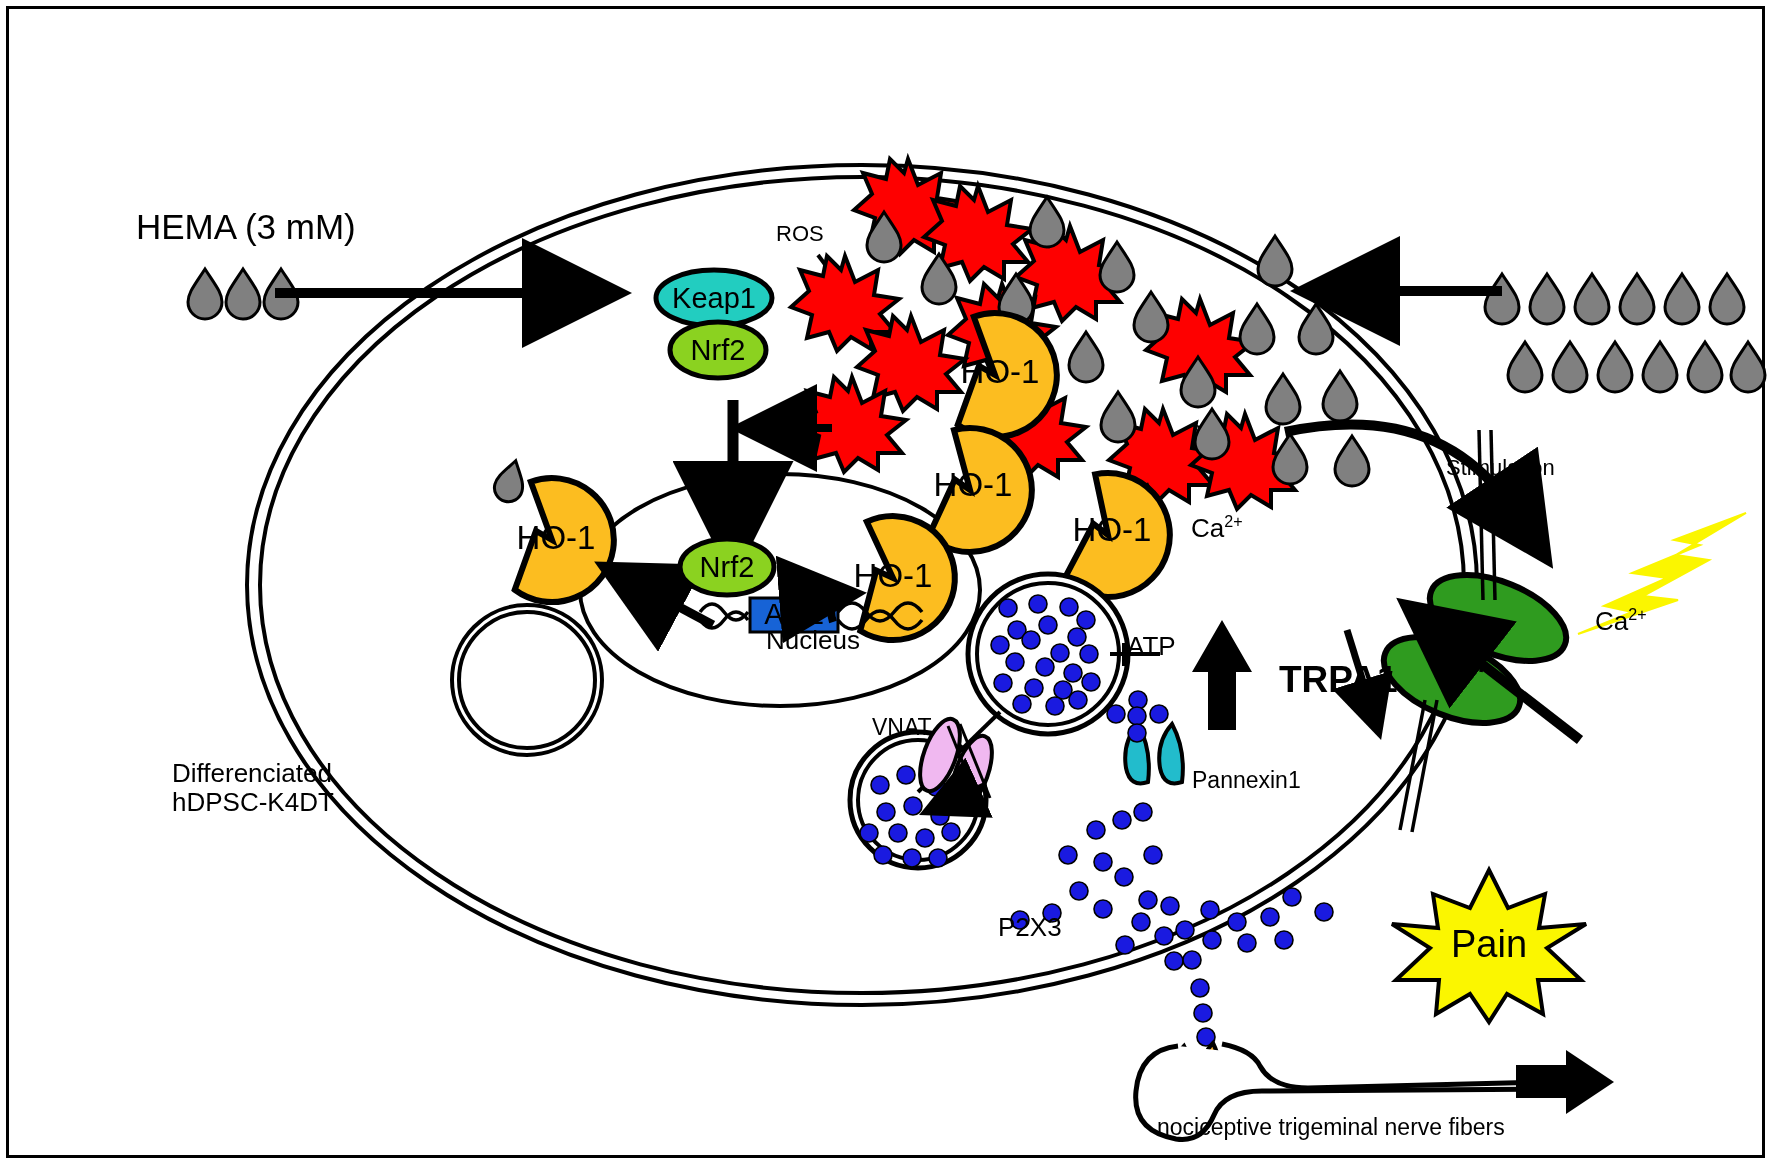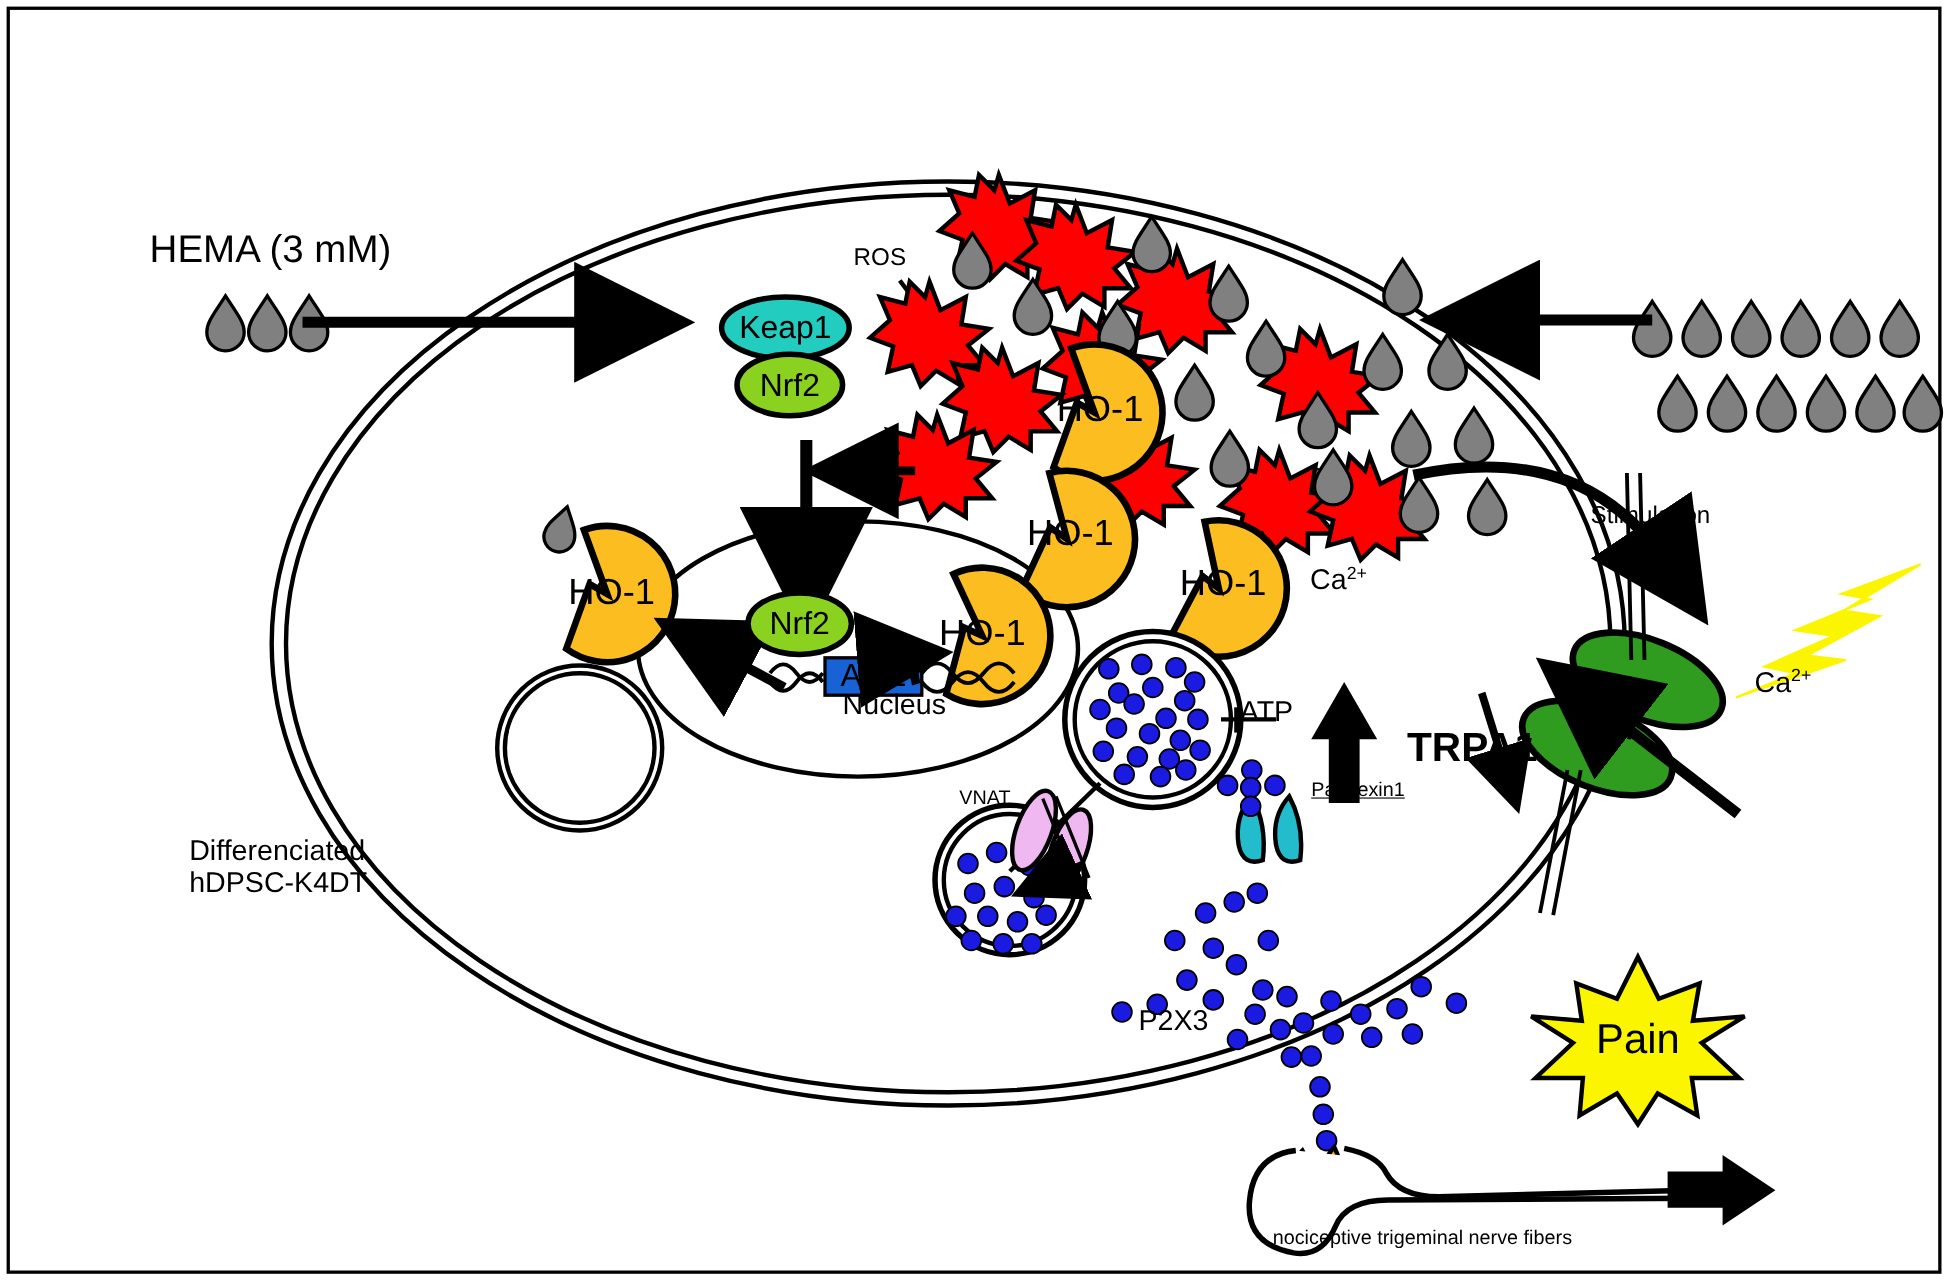--- a/index.html
+++ b/index.html
@@ -4,21 +4,21 @@
 <style>
   html,body{margin:0;padding:0;background:#fff;}
   body{font-family:"Liberation Sans",sans-serif;}
   #stage{position:relative;width:1773px;height:1166px;background:#fff;overflow:hidden;}
   #frame{position:absolute;left:6px;top:6px;width:1759px;height:1152px;border:3px solid #000;box-sizing:border-box;}
   svg#art{position:absolute;left:0;top:0;width:1773px;height:1166px;}
   .lbl{position:absolute;color:#000;white-space:nowrap;line-height:1.12;}
   .f-title{font-size:35px;margin-left:24px;}
   .f-mid{font-size:22px;}
   .f-sm{font-size:26px;}
-  .f-xs{font-size:18px;}
+  .f-xs{font-size:23px;}
   .f-bold{font-weight:bold;font-size:37px;}
   .sup{font-size:0.62em;vertical-align:super;}
   .shapetext{font-family:"Liberation Sans",sans-serif;font-size:33px;fill:#000;text-anchor:middle;dominant-baseline:middle;}
   .shapetext-sm{font-family:"Liberation Sans",sans-serif;font-size:29px;fill:#000;text-anchor:middle;dominant-baseline:middle;}
   .shapetext-are{font-family:"Liberation Sans",sans-serif;font-size:29px;fill:#000;text-anchor:middle;dominant-baseline:middle;}
   .shapetext-pain{font-family:"Liberation Sans",sans-serif;font-size:38px;fill:#000;text-anchor:middle;dominant-baseline:middle;}
 </style>
 </head>
 <body>
 
@@ -332,25 +332,25 @@
 
   <div class="lbl f-mid" style="left:776px;top:222px;">ROS</div>
 
   <div class="lbl f-sm" style="left:766px;top:626px;">Nucleus</div>
 
   <div class="lbl f-sm" style="left:172px;top:731px;margin-top:28px;"><span>Differenciated</span><br><span>hDPSC-K4DT</span></div>
 
   <div class="lbl f-sm" style="left:1127px;top:632px;text-align:center;">ATP</div>
 
   <div class="lbl f-xs" style="left:872px;top:715px;">VNAT</div>
-  <div class="lbl f-xs" style="left:1192px;top:708px;text-decoration:underline;">Pannexin1</div>
+  <div class="lbl f-xs" style="left:1192px;top:768px;">Pannexin1</div>
 
   <div class="lbl f-sm" style="left:1191px;top:512px;"><span>Ca</span><span class="sup">2+</span></div>
   <div class="lbl f-sm" style="left:1595px;top:605px;"><span>Ca</span><span class="sup">2+</span></div>
 
   <div class="lbl f-mid" style="left:1446px;top:456px;">Stimulation</div>
 
   <div class="lbl f-bold" style="left:1279px;top:659px;">TRPA1</div>
 
-  <div class="lbl f-sm" style="left:1035px;top:913px;">P2X3</div>
+  <div class="lbl f-sm" style="left:998px;top:913px;">P2X3</div>
   <div class="lbl f-xs" style="left:1157px;top:1115px;">nociceptive trigeminal nerve fibers</div>
 
 </div>
 
 </body></html>

